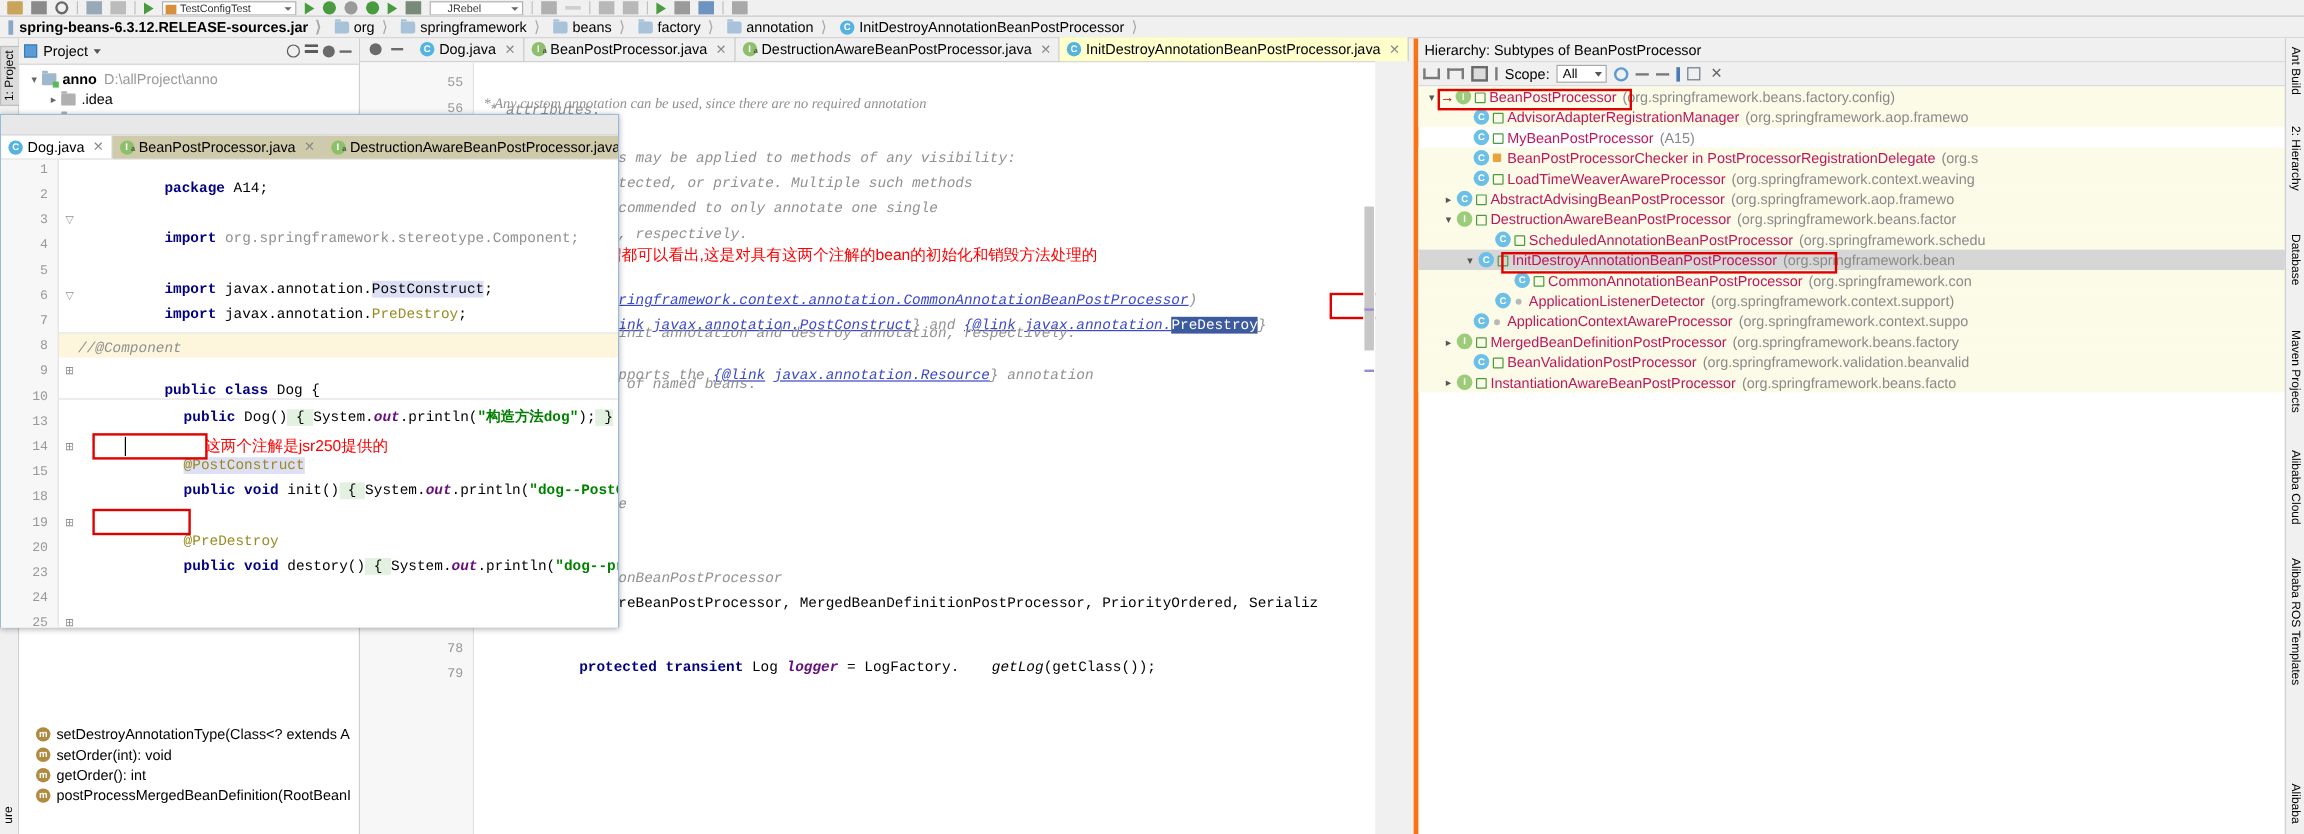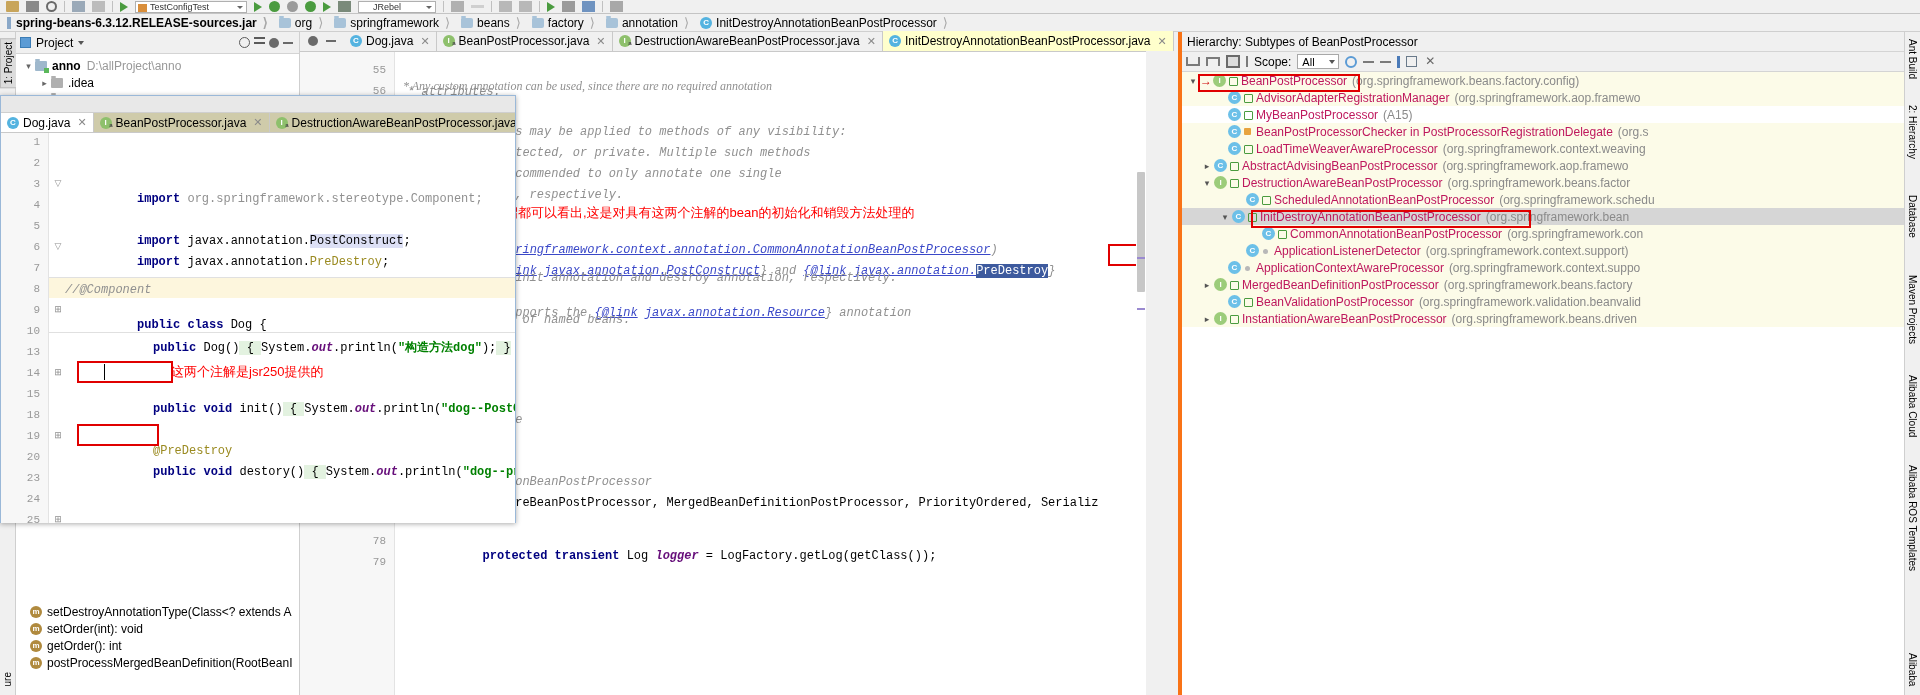--- a/index.html
+++ b/index.html
@@ -421,21 +421,21 @@
       <div class="cline jdoc" style="top:261px;">driven injection of named beans.</div>
 
       <div class="cline jdoc" style="top:298px;">n Hoeller</div>
 
       <div class="cline jdoc" style="top:340px;">nnotationType</div>
       <div class="cline jdoc" style="top:361px;">royAnnotationType</div>
       <div class="cline jdoc" style="top:423px;">tDestroyAnnotationBeanPostProcessor</div>
       <div class="cline" style="top:444px;">s DestructionAwareBeanPostProcessor, MergedBeanDefinitionPostProcessor, PriorityOrdered, Serializ</div>
 
       <div class="cline" style="top:483px;left:25px;">
-        <span class="kw">protected transient </span><span>Log </span><span class="fld">logger</span><span> = LogFactory.</span><span style="">getLog</span><span>(getClass());</span>
+        <span class="kw">protected transient </span><span>Log </span><span class="fld">logger</span><span> = LogFactory.</span><span style="font-style:italic;margin-left:27px;">getLog</span><span>(getClass());</span>
       </div>
     </div>
 
     <div class="redbox" style="left:808px; top:192px; width:280px; height:22px;"></div>
 
     <div class="scroll-v">
       <div class="scroll-thumb" style="top:120px; height:120px;"></div>
       <div class="mark-v" style="top:205px;"></div>
       <div class="mark-v" style="top:256px;"></div>
     </div>
@@ -493,35 +493,41 @@
       </div>
 
       <span class="p-fold" style="top:45px;">▽</span>
       <span class="p-fold" style="top:108px;">▽</span>
       <span class="p-fold" style="top:171px;">⊞</span>
       <span class="p-fold" style="top:234px;">⊞</span>
       <span class="p-fold" style="top:297px;">⊞</span>
       <span class="p-fold" style="top:381px;">⊞</span>
 
       <div class="p-code">
+        <div class="cline" style="top:3px;left:12px;">
+          <span class="kw">package</span><span> A14;</span>
+        </div>
         <div class="cline" style="top:45px;left:12px;">
           <span class="kw">import</span><span class="jdoc" style="font-style:normal;"> org.springframework.stereotype.Component;</span>
         </div>
         <div class="cline" style="top:87px;left:12px;">
           <span class="kw">import</span><span> javax.annotation.</span><span class="tokenhl">PostConstruct</span><span>;</span>
         </div>
         <div class="cline" style="top:108px;left:12px;">
           <span class="kw">import</span><span> javax.annotation.</span><span style="color:#9a8a20;">PreDestroy</span><span>;</span>
         </div>
         <div class="cline jdoc" style="top:150px;left:12px;">//@Component</div>
         <div class="cline" style="top:171px;left:12px;">
           <span class="kw">public class</span><span> Dog {</span>
         </div>
         <div class="cline" style="top:192px;left:28px;">
           <span class="kw">public</span><span> Dog()</span><span class="greenhl"> { </span><span>System.</span><span class="fld">out</span><span>.println(</span><span class="str">"构造方法dog"</span><span>);</span><span class="greenhl"> }</span>
+        </div>
+        <div class="cline" style="top:234px;left:28px;">
+          <span class="tokenhl" style="color:#9a8a20;">@PostConstruct</span>
         </div>
         <div class="cline" style="top:255px;left:28px;">
           <span class="kw">public void</span><span> init()</span><span class="greenhl"> { </span><span>System.</span><span class="fld">out</span><span>.println(</span><span class="str">"dog--PostConstruct"</span>
         </div>
         <div class="cline" style="top:297px;left:28px;text-align:center;">
           <span style="color:#9a8a20;">@PreDestroy</span>
         </div>
         <div class="cline" style="top:318px;left:28px;">
           <span class="kw">public void</span><span> destory()</span><span class="greenhl"> { </span><span>System.</span><span class="fld">out</span><span>.println(</span><span class="str">"dog--preDestory"</span>
         </div>
@@ -677,21 +683,21 @@
         <span class="vis pub"></span>
         <span class="hname">BeanValidationPostProcessor</span>
         <span class="hpkg">(org.springframework.validation.beanvalid</span>
       </div>
 
       <div class="hrow alt" style="padding-left:18px;">
         <span class="harrow">▸</span>
         <span class="hicon iface">I</span>
         <span class="vis pub"></span>
         <span class="hname">InstantiationAwareBeanPostProcessor</span>
-        <span class="hpkg">(org.springframework.beans.driven</span>
+        <span class="hpkg">(org.springframework.beans.facto</span>
       </div>
     </div>
 
     <div class="redbox" style="left:16px; top:42px; width:162px; height:18px;"></div>
     <div class="redbox" style="left:69px; top:178px; width:280px; height:18px;"></div>
   </div>
 
   <div class="vstrip-right">
     <div class="rtab" style="top:4px;">Ant Build</div>
     <div class="rtab" style="top:70px;">2: Hierarchy</div>

